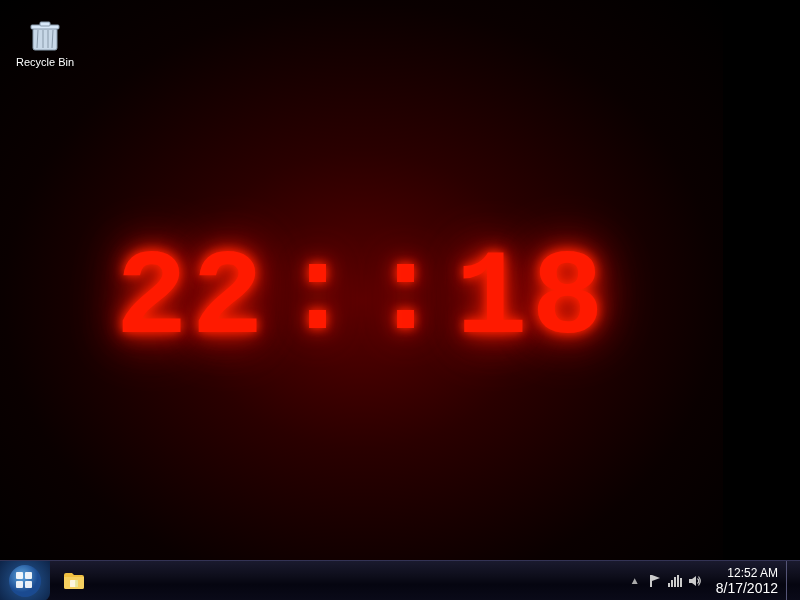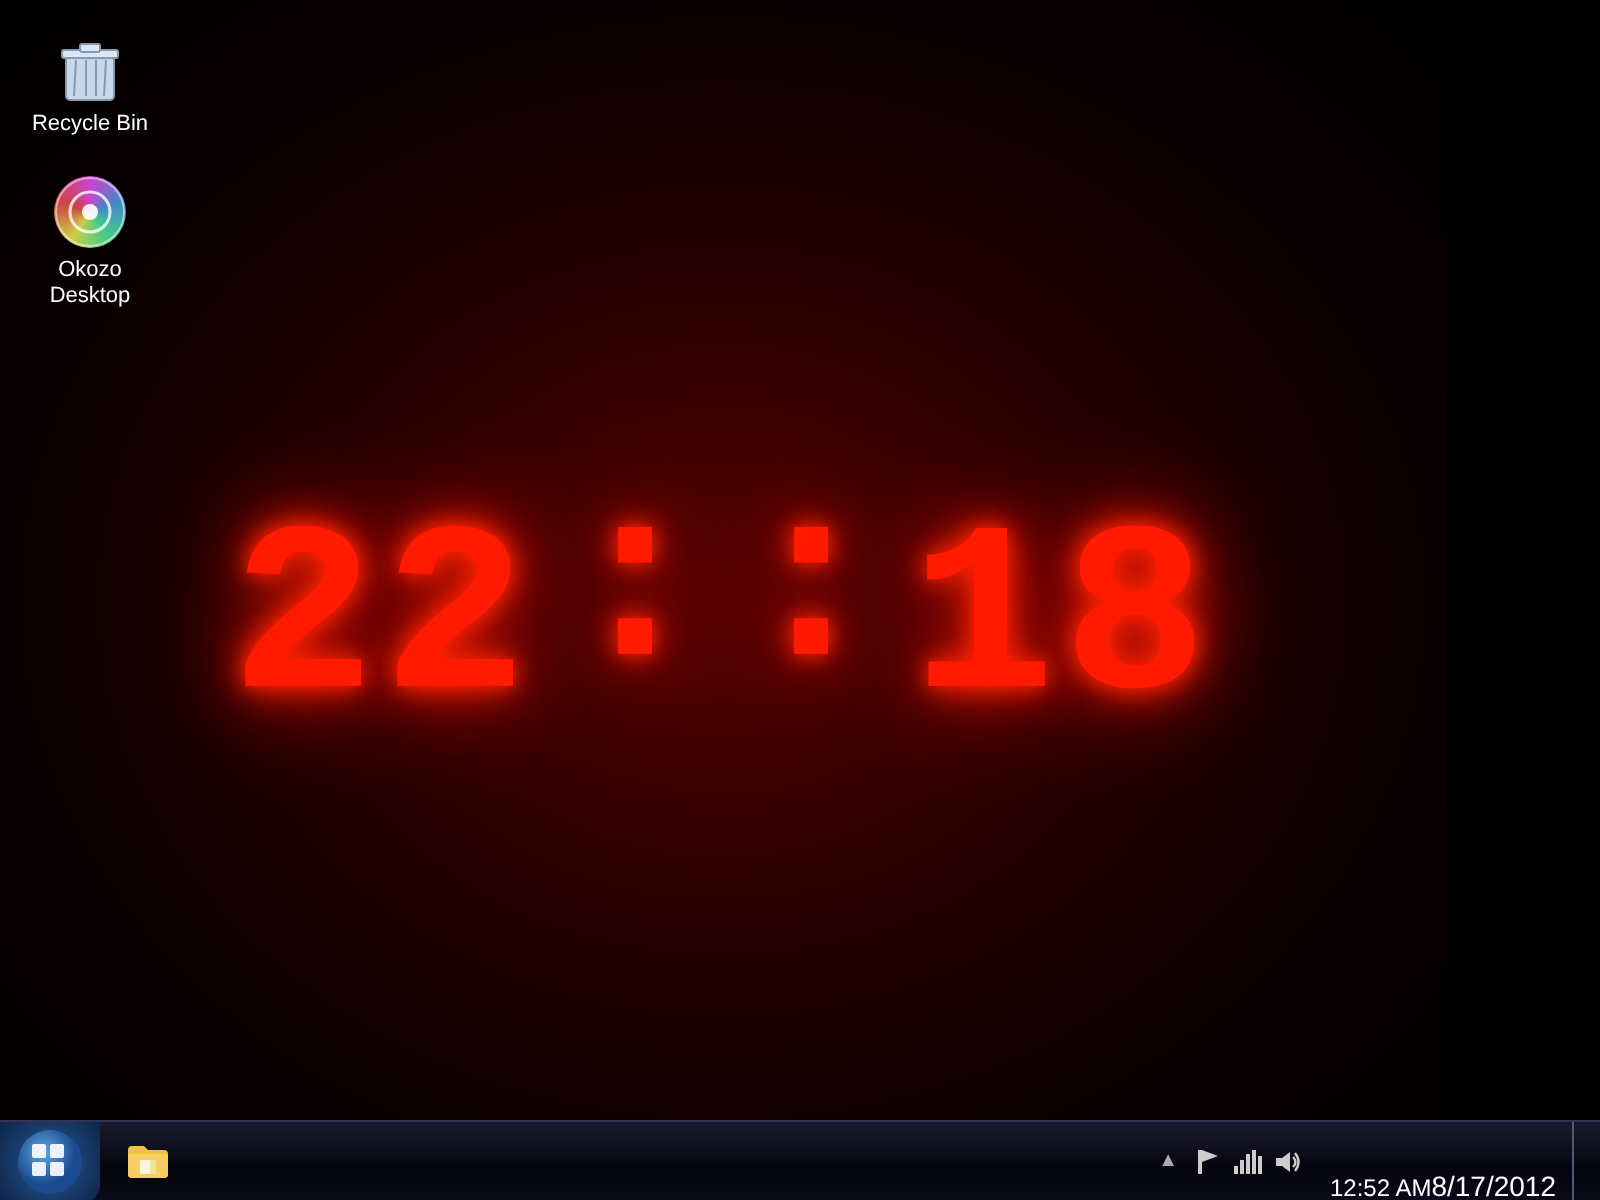--- a/index.html
+++ b/index.html
@@ -58,21 +58,21 @@
       line-height: 1.2;
     }
 
     
     #clock-display {
       position: absolute;
       top: 50%;
       left: 50%;
       transform: translate(-50%, -50%);
       display: flex;
-      align-items: flex-end;
+      align-items: center;
       gap: 12px;
     }
 
     .clock-segment {
       font-family: 'Courier New', monospace;
       font-size: 120px;
       font-weight: bold;
       color: #ff1a00;
       text-shadow:
         0 0 10px #ff2200,
@@ -165,21 +165,21 @@
       display: flex;
       align-items: center;
       justify-content: center;
       color: #ccc;
       font-size: 12px;
       cursor: pointer;
     }
 
     #clock-tray {
       display: flex;
-      flex-direction: row;
+      flex-direction: column;
       align-items: flex-end;
       justify-content: center;
       padding: 0 8px;
       cursor: pointer;
       height: 40px;
     }
 
     .tray-time {
       color: #ffffff;
       font-size: 12px;
@@ -236,34 +236,20 @@
           <line x1="26" y1="16" x2="25" y2="34" stroke="#8899aa" stroke-width="1"></line>
 
           <rect x="4" y="11" width="28" height="4" rx="1" fill="#d8e8f8" stroke="#8899aa" stroke-width="1"></rect>
 
           <rect x="13" y="8" width="10" height="4" rx="1" fill="#d8e8f8" stroke="#8899aa" stroke-width="1"></rect>
         </svg>
       </div>
       <span class="icon-label">Recycle Bin</span>
     </div>
 
-    <div class="desktop-icon">
-      <div class="icon-image">
-        <div class="okozo-icon-img">
-          <svg width="36" height="36" viewBox="0 0 36 36">
-            <circle cx="18" cy="18" r="17" fill="none" stroke="#ffffff" stroke-width="1" opacity="0.5"></circle>
-            <circle cx="18" cy="18" r="10" fill="none" stroke="#ffffff" stroke-width="1.5" opacity="0.8"></circle>
-            <circle cx="18" cy="18" r="4" fill="white" opacity="0.9"></circle>
-          </svg>
-        </div>
-      </div>
-      <span class="icon-label">
-        <span>Okozo</span><br><span>Desktop</span>
-      </span>
-    </div>
 
   </div>
 
   <div id="clock-display">
     <span class="clock-segment">22</span>
     <span class="clock-colon">:</span>
     <span class="clock-colon">:</span>
     <span class="clock-segment" style="">18</span>
   </div>
 

